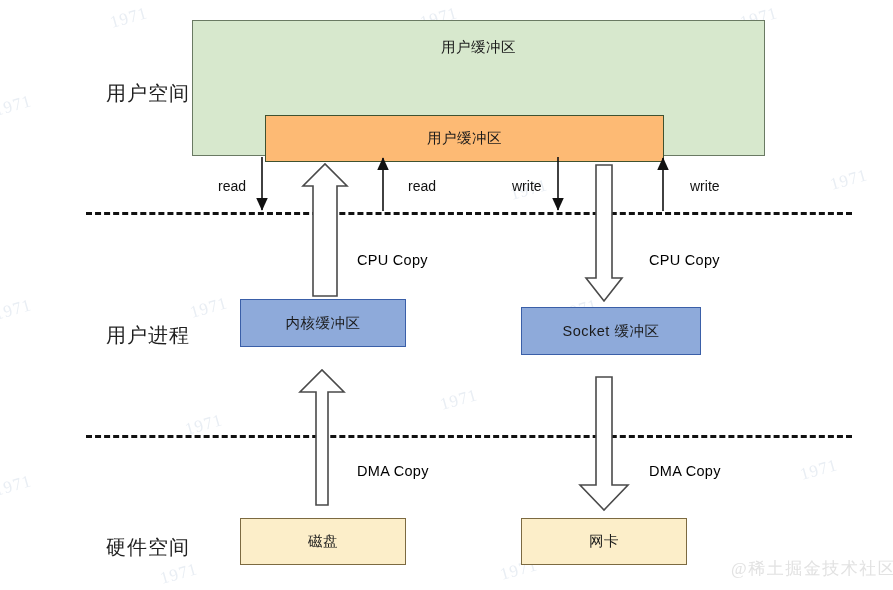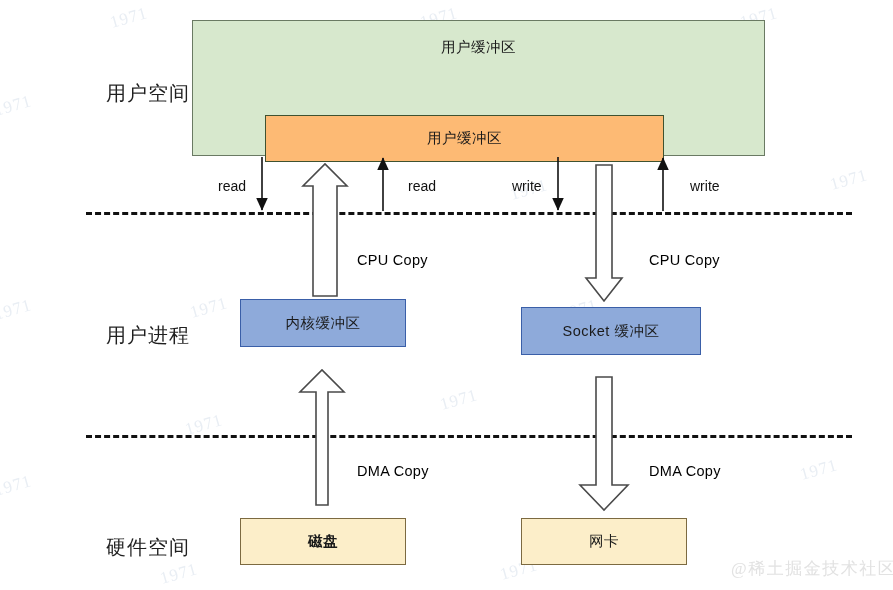--- a/index.html
+++ b/index.html
@@ -147,21 +147,21 @@
     <span>用户缓冲区</span>
   </div>
 
   <div class="box box-kernel" style="left:240px; top:299px; width:166px; height:48px;">
     <span>内核缓冲区</span>
   </div>
   <div class="box box-kernel" style="left:521px; top:307px; width:180px; height:48px;">
     <span>Socket 缓冲区</span>
   </div>
 
-  <div class="box box-hardware" style="left:240px; top:518px; width:166px; height:47px;font-weight:bold;">
+  <div class="box box-hardware" style="left:240px; top:518px; width:166px; height:47px;">
     <span>磁盘</span>
   </div>
   <div class="box box-hardware" style="left:521px; top:518px; width:166px; height:47px;text-align:center;">
     <span>网卡</span>
   </div>
 
   <svg id="arrows" viewBox="0 0 893 590">
     <defs>
       <marker id="tip" markerWidth="9" markerHeight="9" refX="7.5" refY="4.2" orient="auto" markerUnits="strokeWidth">
         <path d="M0,0.6 L8,4.2 L0,7.8 z" fill="#111111"></path>

